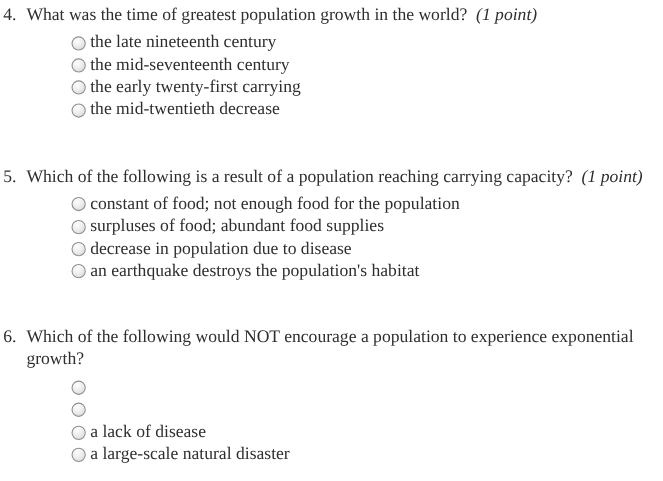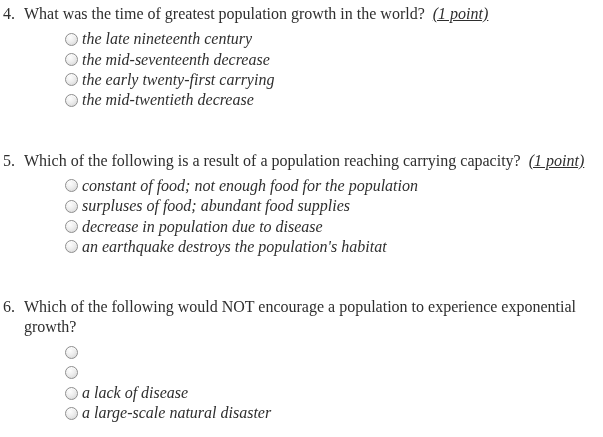--- a/index.html
+++ b/index.html
@@ -30,31 +30,29 @@
     width: 21px;
     flex-shrink: 0;
   }
   .q-text {
     flex: 1 1 auto;
   }
   .points {
     font-style: italic;
     margin-left: 8px;
     white-space: nowrap;
-    text-decoration: underline;
   }
   .options {
     margin: 5px 0 0 62px;
   }
   .option {
     display: flex;
     align-items: center;
     height: 20.4px;
     cursor: default;
-    font-style: italic;
   }
   .radio {
     display: inline-block;
     width: 11px;
     height: 11px;
     border: 1px solid #8e8e8e;
     border-radius: 50%;
     background: radial-gradient(circle at 38% 32%, #fdfdfd 0%, #ededed 45%, #d2d2d2 100%);
     box-shadow: inset 0 1px 1px rgba(255,255,255,0.9);
     flex-shrink: 0;
@@ -75,21 +73,21 @@
       <span class="q-num">4.</span>
       <span class="q-text"><span>What was the time of greatest population growth in the world?</span><em class="points">(1 point)</em></span>
     </div>
     <div class="options">
       <label class="option">
         <span class="radio"></span>
         <span class="opt-text">the late nineteenth century</span>
       </label>
       <label class="option">
         <span class="radio"></span>
-        <span class="opt-text">the mid-seventeenth decrease</span>
+        <span class="opt-text">the mid-seventeenth century</span>
       </label>
       <label class="option">
         <span class="radio"></span>
         <span class="opt-text">the early twenty-first carrying</span>
       </label>
       <label class="option">
         <span class="radio"></span>
         <span class="opt-text">the mid-twentieth decrease</span>
       </label>
     </div>

